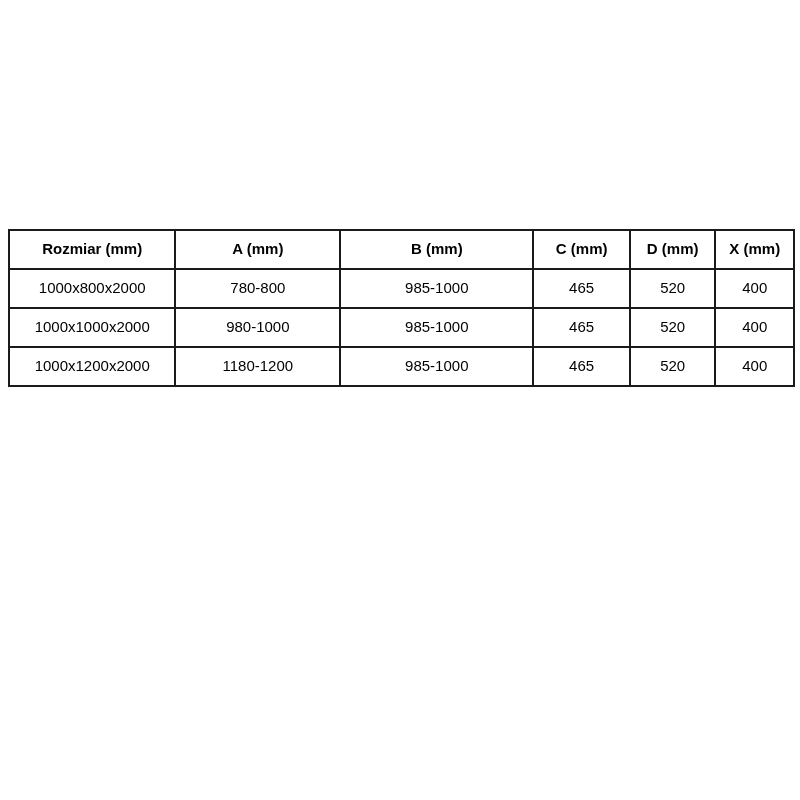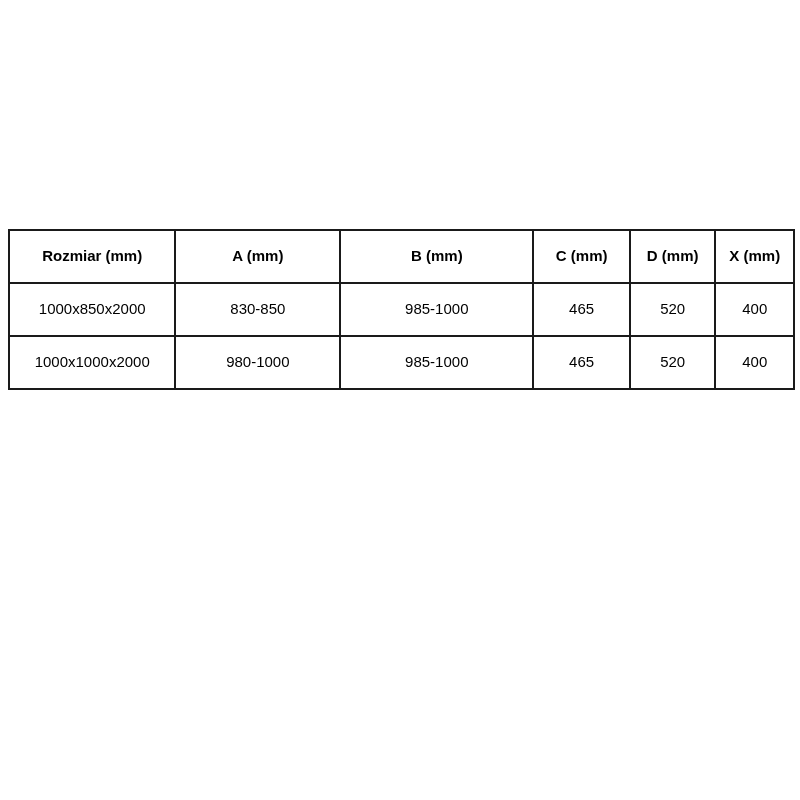--- a/index.html
+++ b/index.html
@@ -26,21 +26,21 @@
     top: 229px;
     width: 787px;
     border-collapse: collapse;
     table-layout: fixed;
     background: #ffffff;
   }
   table.spec-table th,
   table.spec-table td {
     border: 2px solid #1a1a1a;
     height: 35px;
-    padding: 8px 2px;
+    padding: 1px 2px;
     text-align: center;
     vertical-align: middle;
     font-size: 15px;
     line-height: 1.1;
     color: #000000;
     background: #ffffff;
     white-space: nowrap;
     overflow: hidden;
   }
   table.spec-table th {
@@ -72,30 +72,38 @@
           <th>Rozmiar (mm)</th>
           <th>A (mm)</th>
           <th>B (mm)</th>
           <th>C (mm)</th>
           <th>D (mm)</th>
           <th>X (mm)</th>
         </tr>
     </thead>
     <tbody id="table-body">
         <tr>
-          <td>1000x850x2000</td>
-          <td>830-850</td>
+          <td>1000x800x2000</td>
+          <td>780-800</td>
           <td>985-1000</td>
           <td>465</td>
           <td>520</td>
           <td>400</td>
         </tr>
         <tr>
           <td>1000x1000x2000</td>
           <td>980-1000</td>
           <td>985-1000</td>
           <td>465</td>
           <td>520</td>
           <td>400</td>
         </tr>
+        <tr>
+          <td>1000x1200x2000</td>
+          <td>1180-1200</td>
+          <td>985-1000</td>
+          <td>465</td>
+          <td>520</td>
+          <td>400</td>
+        </tr>
       </tbody>
   </table>
 </div>
 
 </body></html>

